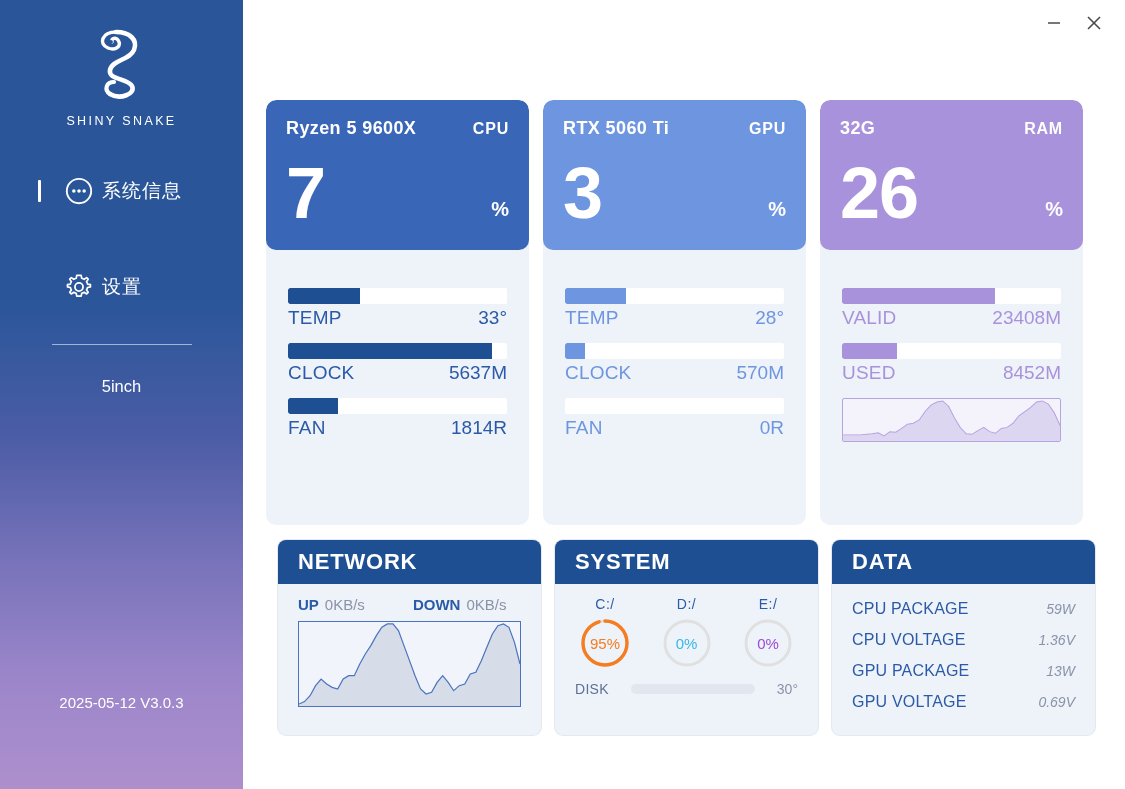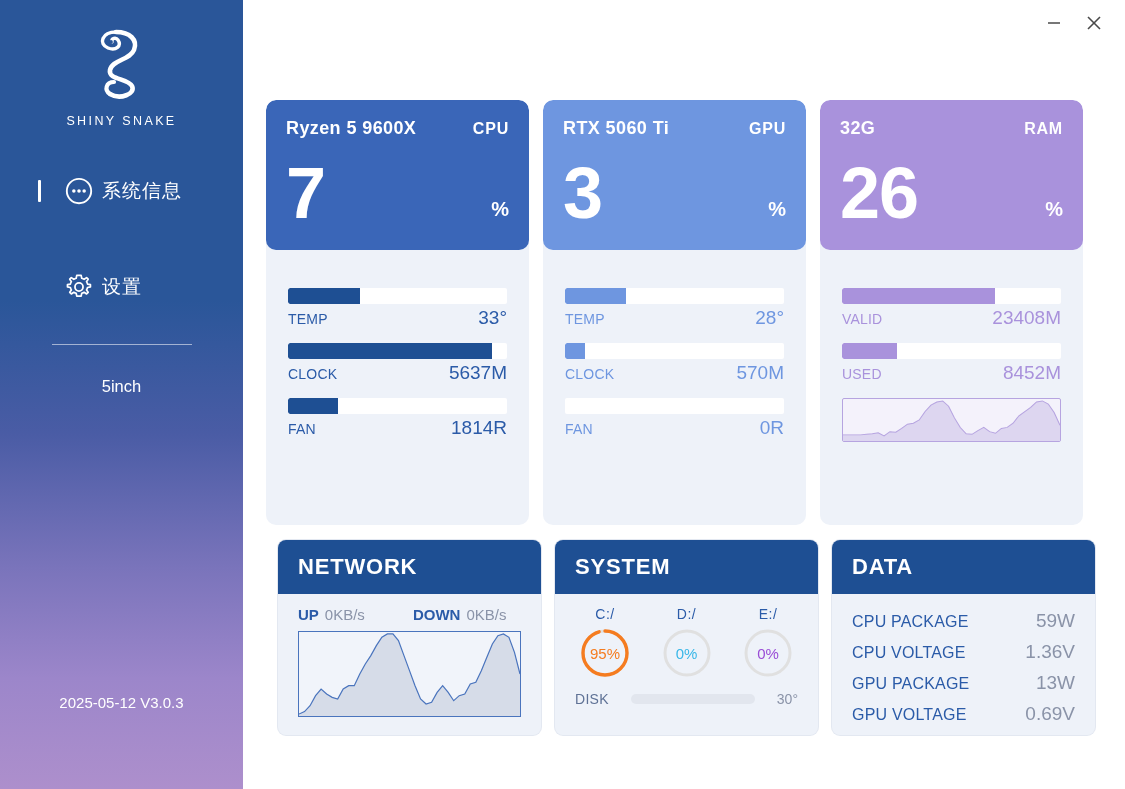--- a/index.html
+++ b/index.html
@@ -164,21 +164,21 @@
     overflow: hidden;
   }
   .stat-fill { height: 100%; border-radius: 2px 0 0 2px; }
   .stat-fill.cpu { background: #1e4f93; }
   .stat-fill.gpu { background: #6e96e0; }
   .stat-fill.ram { background: #a992dc; }
   .stat-row {
     margin-top: 3px;
     display: flex; justify-content: space-between; align-items: baseline;
   }
-  .stat-label { font-size: 14px; letter-spacing: 0.2px; }
+  .stat-label { font-size: 19px; letter-spacing: 0.2px; }
   .stat-val { font-size: 19px; }
   .txt-cpu { color: #2b5ba8; }
   .txt-gpu { color: #6e96e0; }
   .txt-ram { color: #a992dc; }
 
   .spark-box {
     margin-top: 6px;
     height: 44px;
     border: 1px solid #b6a4e0;
     border-radius: 2px;
@@ -190,21 +190,21 @@
   
   .panel {
     width: 263px;
     height: 195px;
     background: #eef2f9;
     border-radius: 8px;
     overflow: hidden;
     box-shadow: 0 0 0 1px rgba(220,226,238,0.8);
   }
   .panel-head {
-    height: 54px;
+    height: 44px;
     background: #1e4f93;
     display: flex; align-items: center;
     padding-left: 20px;
   }
   .panel-title {
     color: #ffffff;
     font-size: 22px;
     font-weight: 700;
     letter-spacing: 0.8px;
   }
@@ -248,21 +248,21 @@
   }
   .disk-fill { height: 100%; background: #1e4f93; border-radius: 5px; }
   .disk-val { font-size: 14px; color: #8a93a8; }
 
   .data-list { padding-top: 4px; }
   .data-row {
     display: flex; justify-content: space-between; align-items: baseline;
     height: 31px;
   }
   .data-key { font-size: 16px; color: #2b5ba8; letter-spacing: 0.2px; }
-  .data-val { font-size: 19px; color: #8a93a8; }
+  .data-val { font-size: 14px; color: #8a93a8; font-style: italic; }
 </style>
 </head>
 <body>
 
 <div id="app">
 
   <aside class="sidebar">
 
     <div class="logo-wrap">
       <span class="logo-mark">

